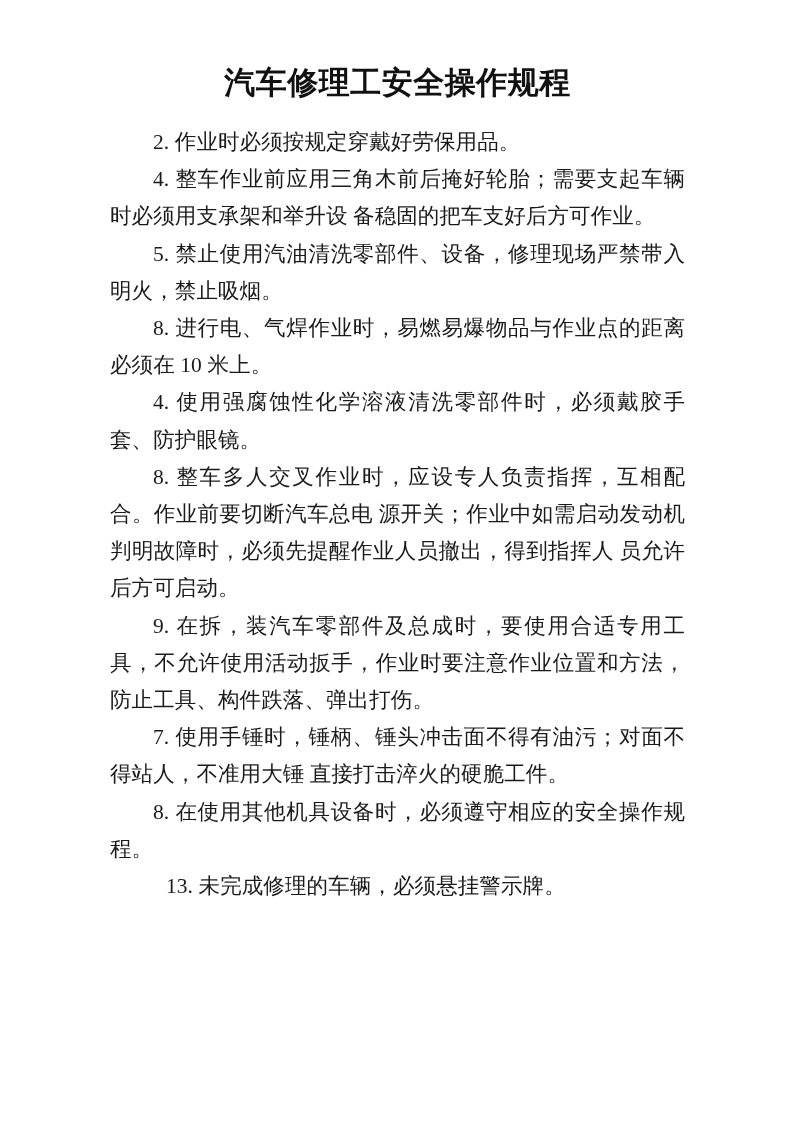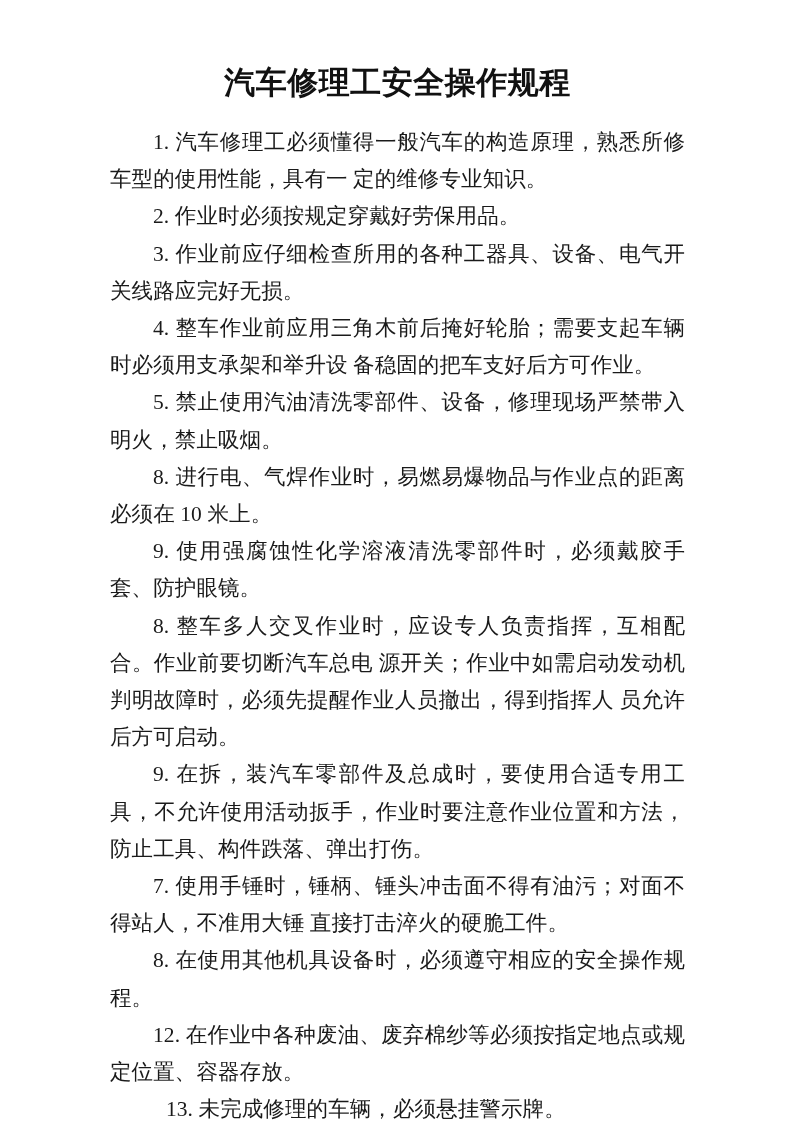--- a/index.html
+++ b/index.html
@@ -55,28 +55,25 @@
   }
 </style>
 </head>
 <body>
 
 <div class="page">
 
   <h1 class="doc-title">汽车修理工安全操作规程</h1>
 
   <div class="body-block">
-    <p class="clause">1. 汽车修理工必须懂得一般汽车的构造原理，熟悉所修车型的使用性能，具有一 定的维修专业知识。</p>
     <p class="clause">2. 作业时必须按规定穿戴好劳保用品。</p>
-    <p class="clause">3. 作业前应仔细检查所用的各种工器具、设备、电气开关线路应完好无损。</p>
     <p class="clause">4. 整车作业前应用三角木前后掩好轮胎；需要支起车辆时必须用支承架和举升设 备稳固的把车支好后方可作业。</p>
     <p class="clause">5. 禁止使用汽油清洗零部件、设备，修理现场严禁带入明火，禁止吸烟。</p>
     <p class="clause">8. 进行电、气焊作业时，易燃易爆物品与作业点的距离必须在 10 米上。</p>
-    <p class="clause">9. 使用强腐蚀性化学溶液清洗零部件时，必须戴胶手套、防护眼镜。</p>
+    <p class="clause">4. 使用强腐蚀性化学溶液清洗零部件时，必须戴胶手套、防护眼镜。</p>
     <p class="clause">8. 整车多人交叉作业时，应设专人负责指挥，互相配合。作业前要切断汽车总电 源开关；作业中如需启动发动机判明故障时，必须先提醒作业人员撤出，得到指挥人 员允许后方可启动。</p>
     <p class="clause">9. 在拆，装汽车零部件及总成时，要使用合适专用工具，不允许使用活动扳手，作业时要注意作业位置和方法，防止工具、构件跌落、弹出打伤。</p>
     <p class="clause">7. 使用手锤时，锤柄、锤头冲击面不得有油污；对面不得站人，不准用大锤 直接打击淬火的硬脆工件。</p>
     <p class="clause">8.  在使用其他机具设备时，必须遵守相应的安全操作规程。</p>
-    <p class="clause">12. 在作业中各种废油、废弃棉纱等必须按指定地点或规定位置、容器存放。</p>
     <p class="clause wide-indent">13. 未完成修理的车辆，必须悬挂警示牌。</p>
   </div>
 
 </div>
 
 </body></html>

